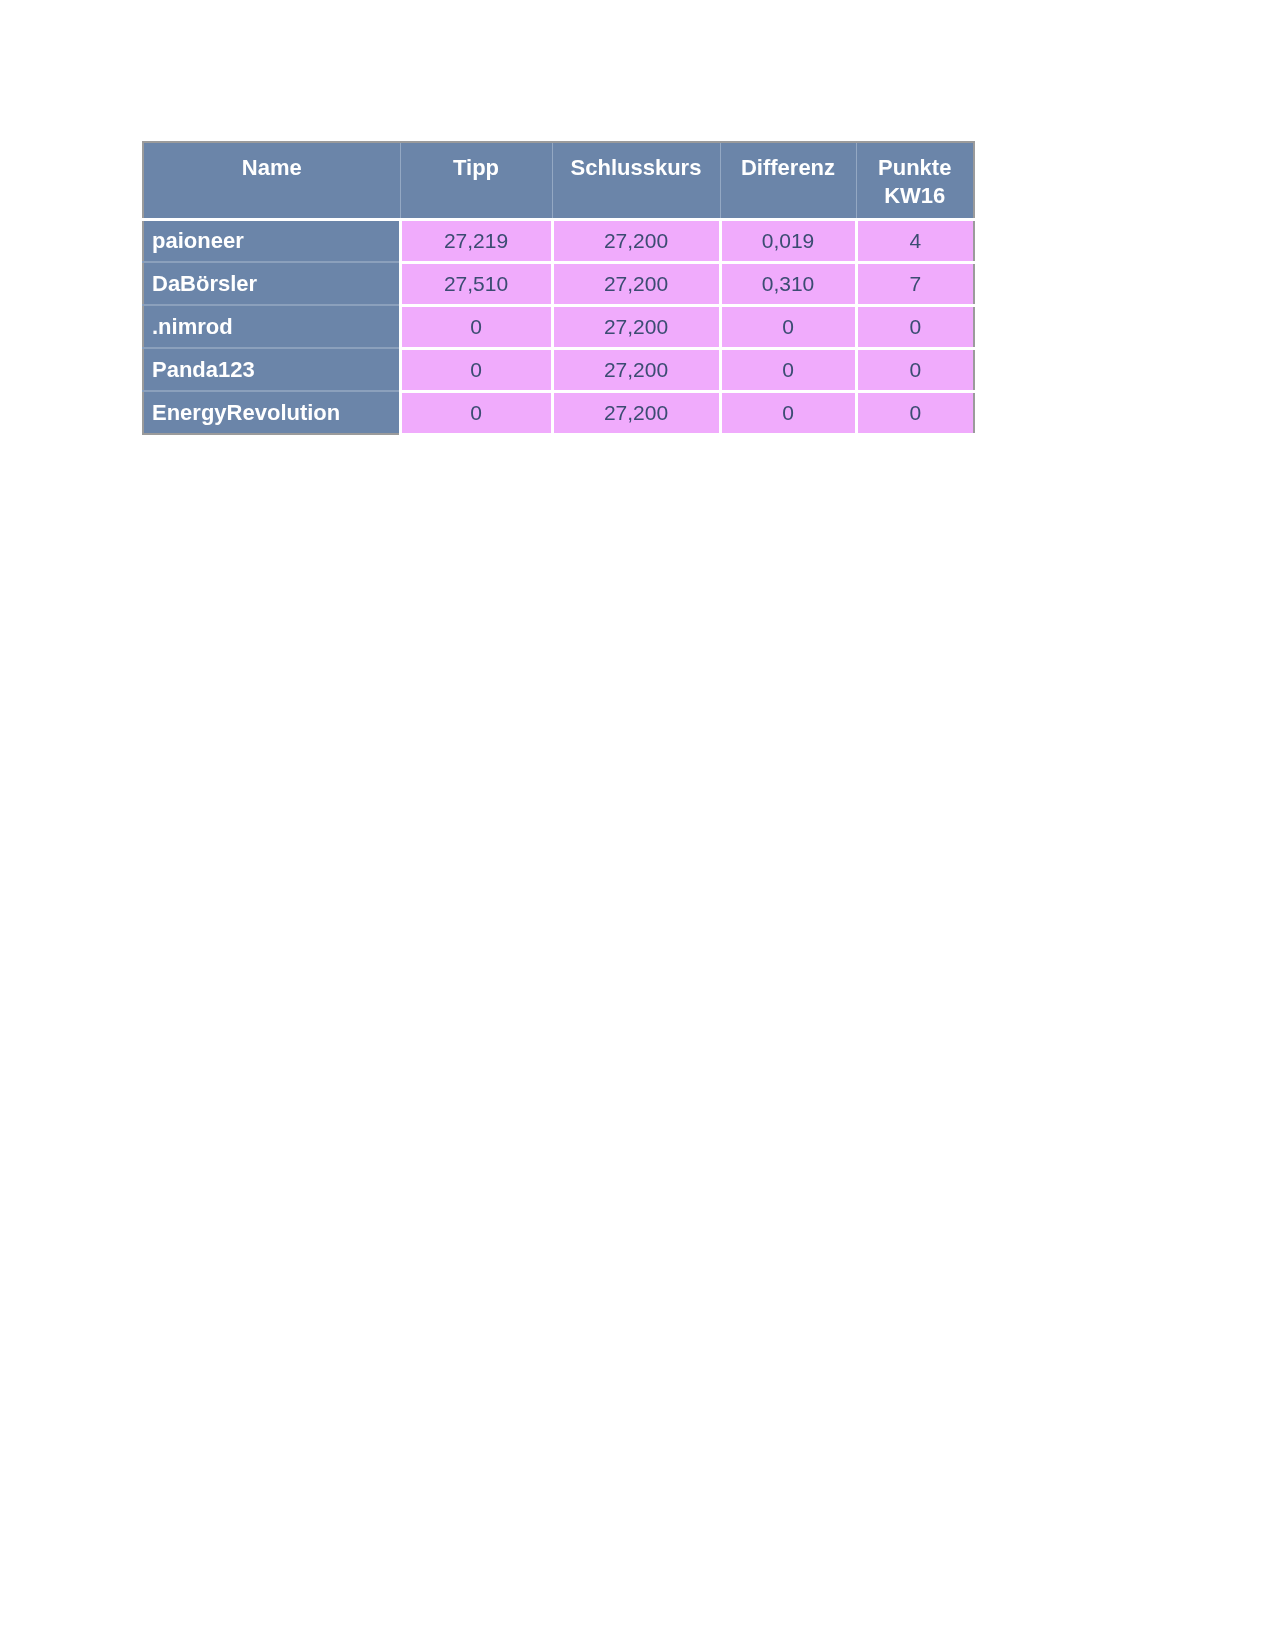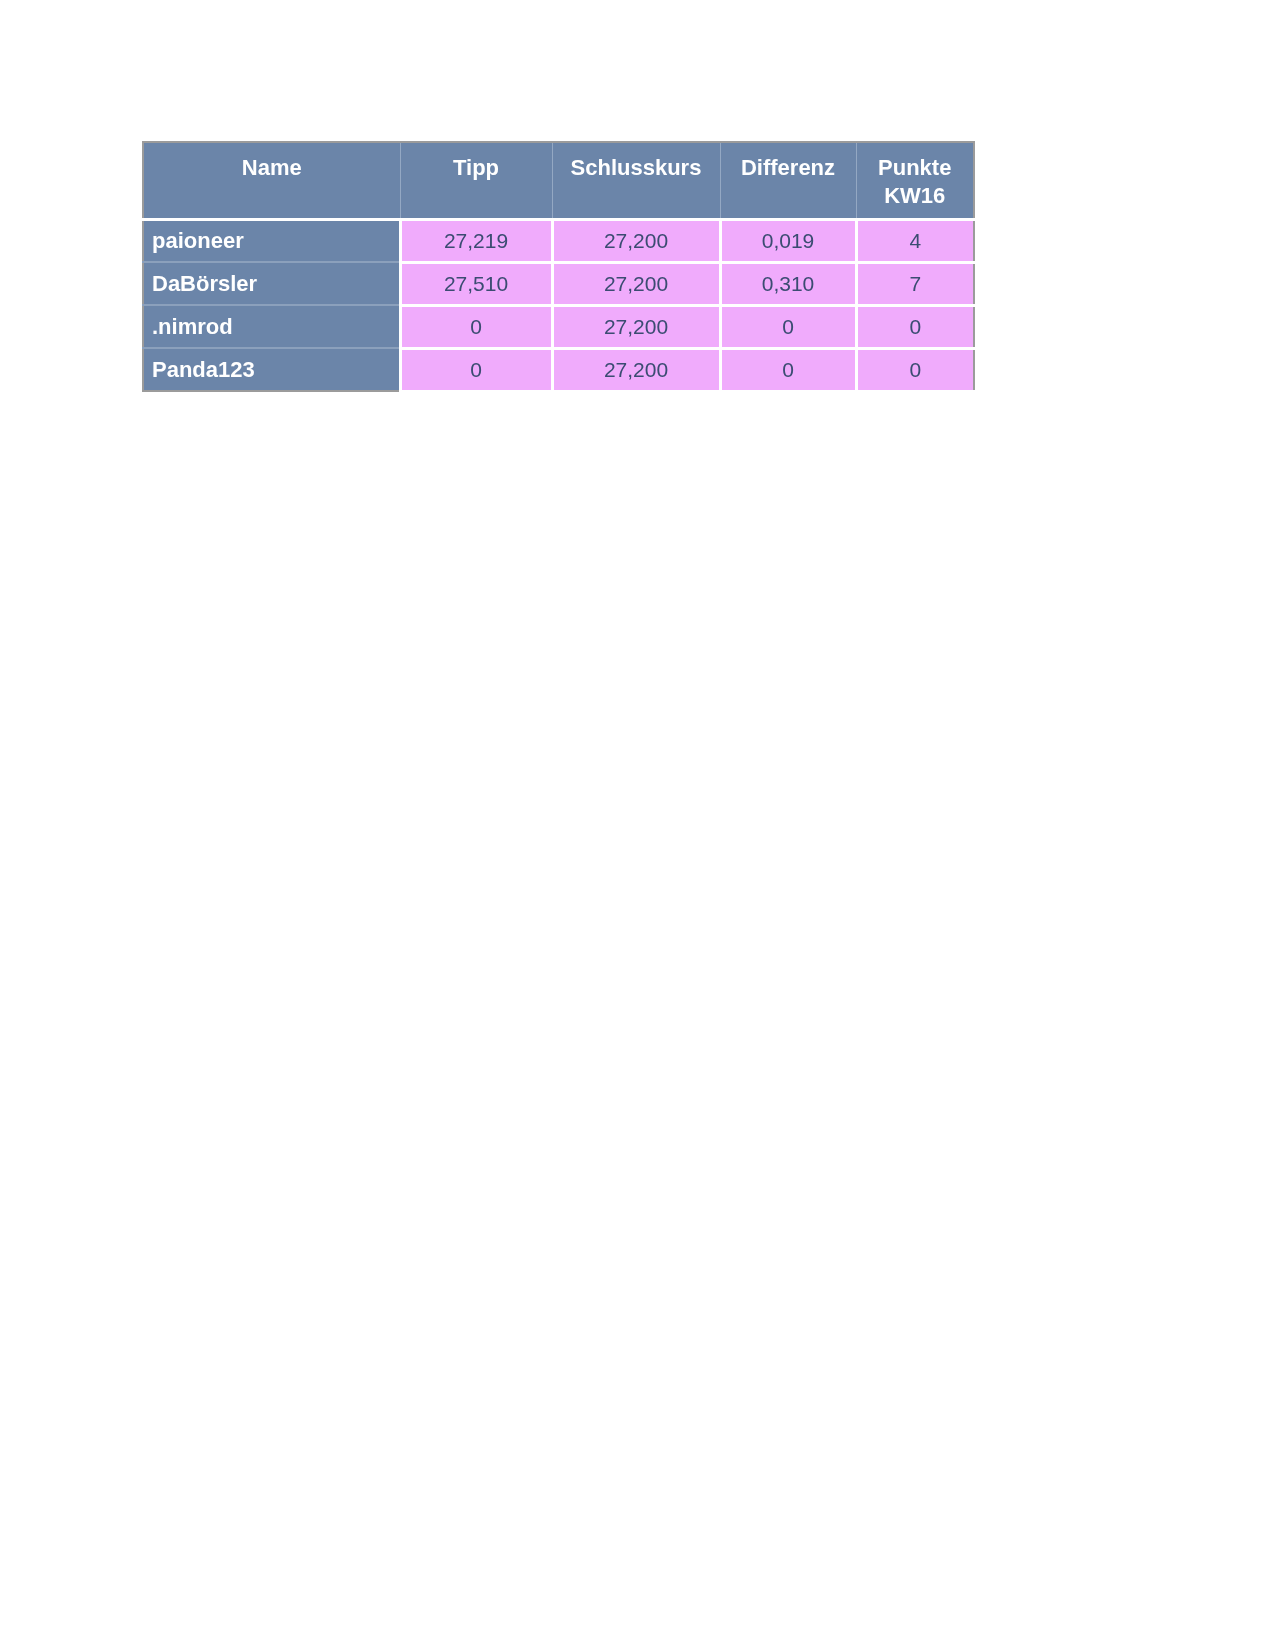--- a/index.html
+++ b/index.html
@@ -120,15 +120,22 @@
   </tr>
 
   <tr>
     <td class="name">Panda123</td>
     <td class="data">0</td>
     <td class="data">27,200</td>
     <td class="data">0</td>
     <td class="data">0</td>
   </tr>
 
+  <tr>
+    <td class="name">EnergyRevolution</td>
+    <td class="data">0</td>
+    <td class="data">27,200</td>
+    <td class="data">0</td>
+    <td class="data">0</td>
+  </tr>
 </tbody>
   </table>
 </div>
 
 </body></html>

